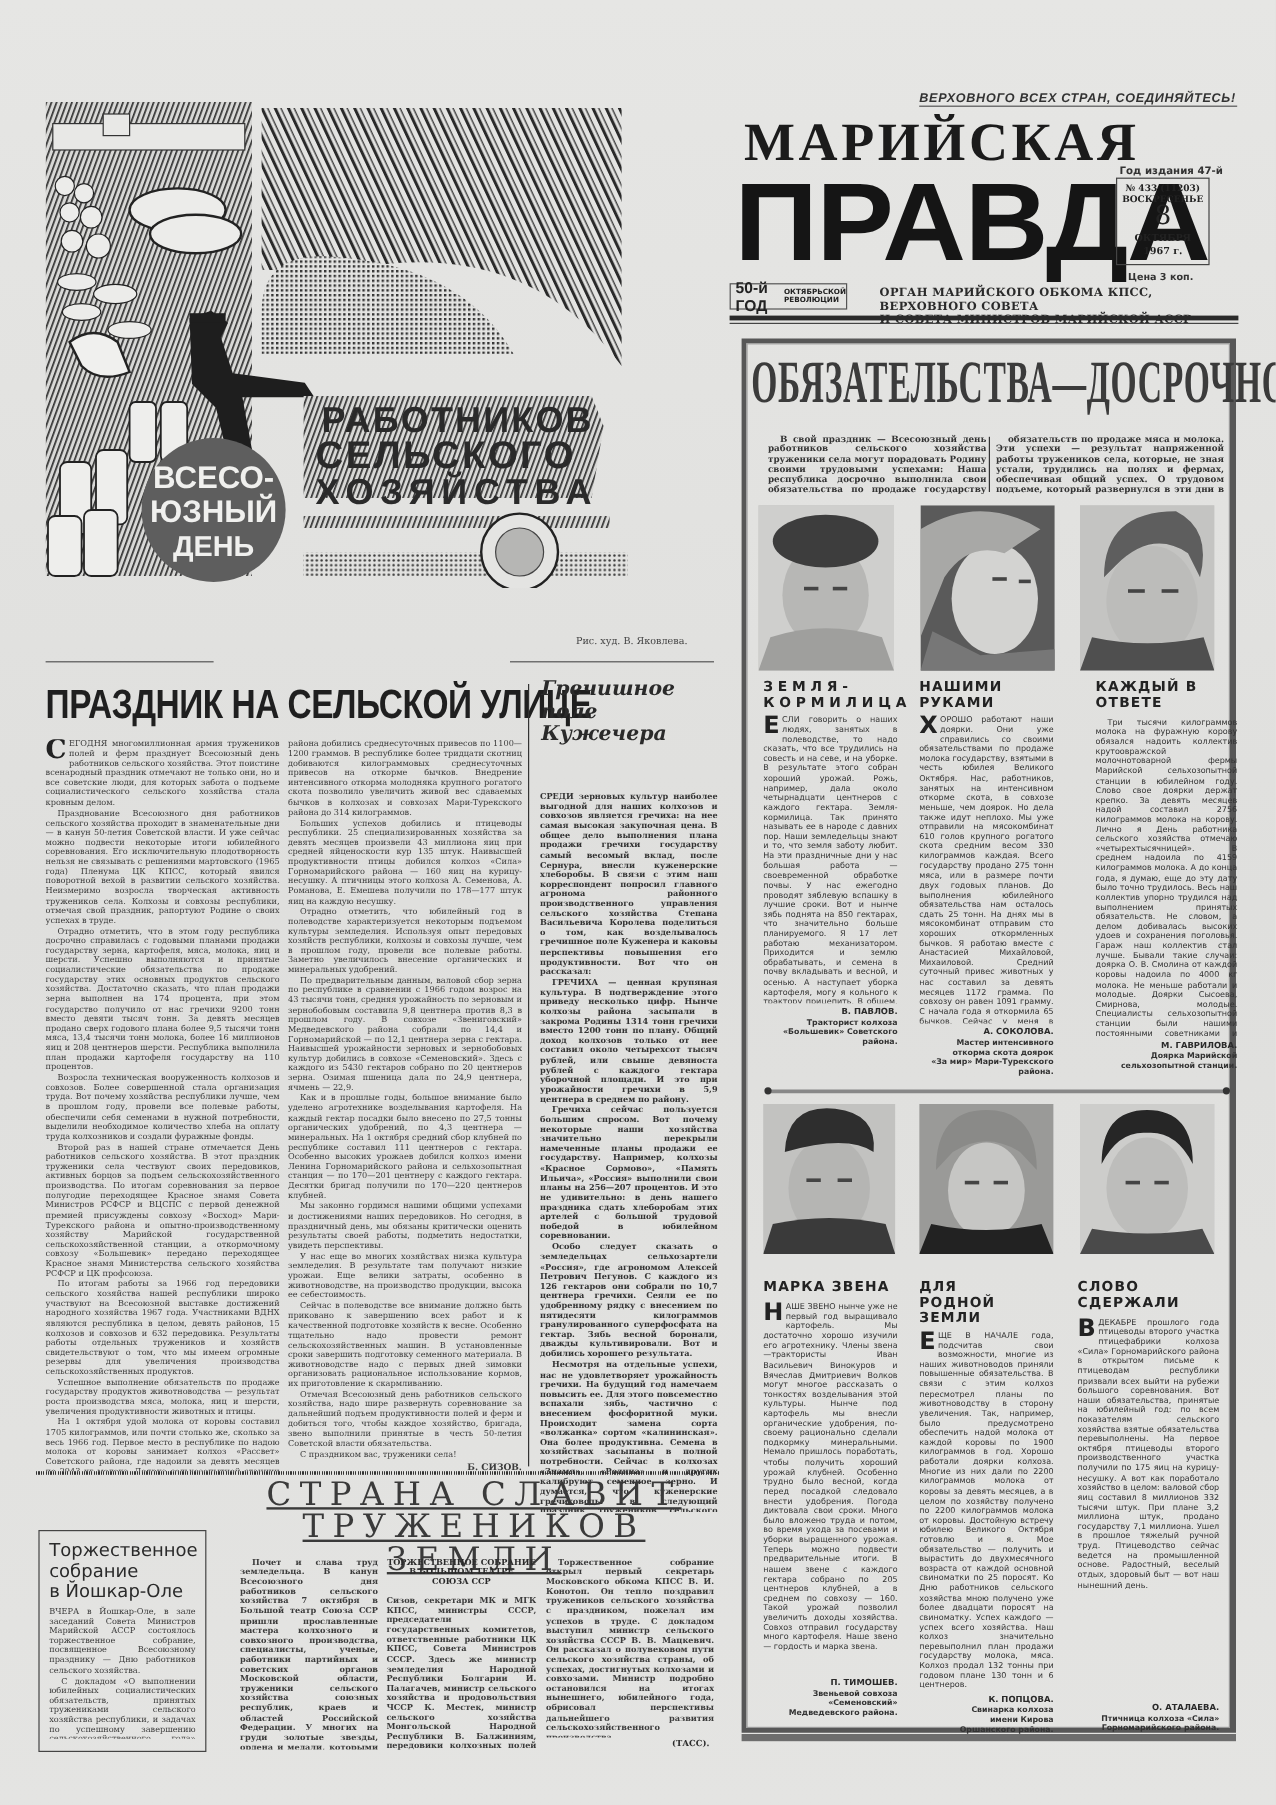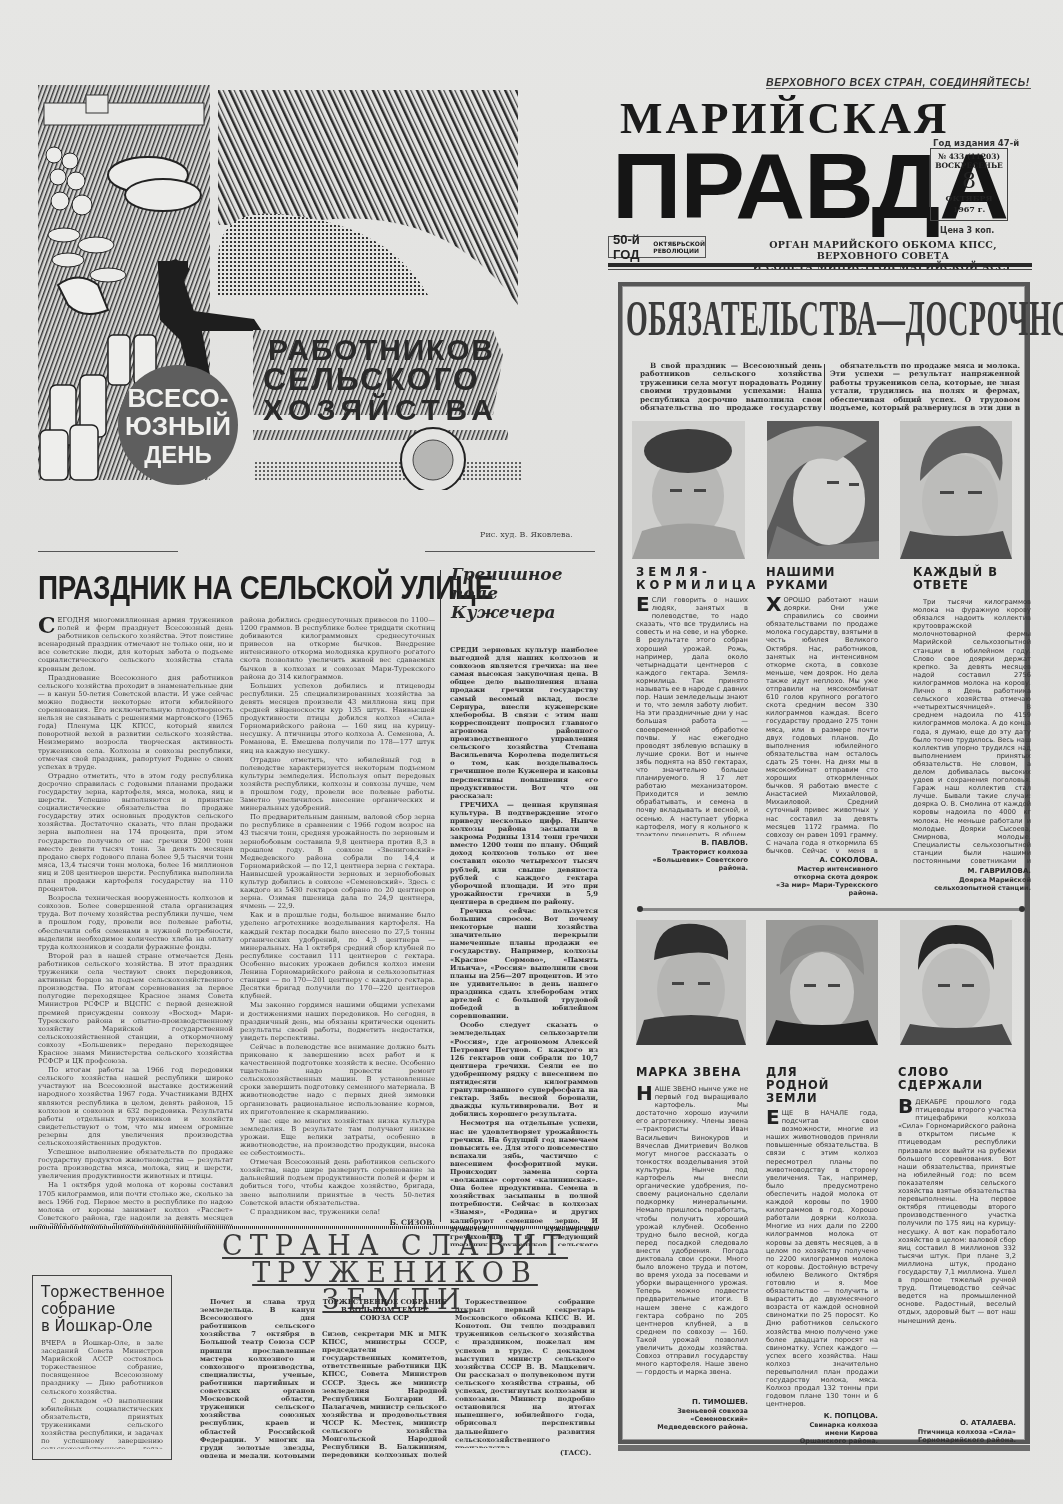--- a/index.html
+++ b/index.html
@@ -29,21 +29,21 @@
   .issue-box .dow { font-size: 7.5px; font-weight: 700; line-height: 9px; }
   .issue-box .day { font-size: 22px; line-height: 22px; }
   .issue-box .mon { font-size: 8px; font-weight: 700; line-height: 12px; }
   .issue-box .yr { font-size: 8px; font-weight: 700; line-height: 10px; }
   .price { left: 940px; top: 226px; font: 700 8px "DejaVu Sans", sans-serif; color: #333; }
   .jubilee-box { left: 608px; top: 236px; width: 98px; height: 22px; border: 1px solid #555;
     display: flex; align-items: center; padding-left: 4px; gap: 4px; }
   .jubilee-box .big { font: 700 13px "Liberation Sans", sans-serif; color: #222; }
   .jubilee-box .small { font: 700 6px "DejaVu Sans", sans-serif; line-height: 7px; color: #222; }
   .organ { left: 733px; top: 239px; font: 700 9.5px "DejaVu Serif", serif; line-height: 11px;
-    color: #2a2a2a; text-align: center; width: 300px; letter-spacing: .3px; }
+    color: #2a2a2a; width: 300px; letter-spacing: .3px; }
   .rule-thick { left: 608px; top: 263px; width: 424px; height: 4px; background: #2a2a2a; }
   .rule-thin { left: 608px; top: 269px; width: 424px; height: 1px; background: #444; }
 
   
   .illus { left: 38px; top: 85px; width: 500px; height: 405px; }
   .credit { left: 480px; top: 530px; font: 8px "DejaVu Serif", serif; color: #444; }
 
   
   .hr-short { height: 1px; background: #555; }
   .headline-main { left: 38px; top: 568px; font: 700 34px "Liberation Sans", sans-serif; color: #1f1f1f;
@@ -212,36 +212,36 @@
     <p>На 1 октября удой молока от коровы составил 1705 килограммов, или почти столько же, сколько за весь 1966 год. Первое место в республике по надою молока от коровы занимает колхоз «Рассвет» Советского района, где надоили за девять месяцев по 2943 кг молока. Доярка сельхозопытной станции М. Гаврилова от своей группы коров надоила по 4159, а доярка В. Федосеева из колхоза «Рассвет» — по 3954 кг.</p>
 
   </div>
   <div class="abs col" style="left:240px;top:616px;width:195px;height:610px;">
     <p style="text-indent:0">района добились среднесуточных привесов по 1100—1200 граммов. В республике более тридцати скотниц добиваются килограммовых среднесуточных привесов на откорме бычков. Внедрение интенсивного откорма молодняка крупного рогатого скота позволило увеличить живой вес сдаваемых бычков в колхозах и совхозах Мари-Турекского района до 314 килограммов.</p>
     <p>Больших успехов добились и птицеводы республики. 25 специализированных хозяйства за девять месяцев произвели 43 миллиона яиц при средней яйценоскости кур 135 штук. Наивысшей продуктивности птицы добился колхоз «Сила» Горномарийского района — 160 яиц на курицу-несушку. А птичницы этого колхоза А. Семенова, А. Романова, Е. Емешева получили по 178—177 штук яиц на каждую несушку.</p>
     <p>Отрадно отметить, что юбилейный год в полеводстве характеризуется некоторым подъемом культуры земледелия. Используя опыт передовых хозяйств республики, колхозы и совхозы лучше, чем в прошлом году, провели все полевые работы. Заметно увеличилось внесение органических и минеральных удобрений.</p>
     <p>По предварительным данным, валовой сбор зерна по республике в сравнении с 1966 годом возрос на 43 тысячи тонн, средняя урожайность по зерновым и зернобобовым составила 9,8 центнера против 8,3 в прошлом году. В совхозе «Звениговский» Медведевского района собрали по 14,4 и Горномарийской — по 12,1 центнера зерна с гектара. Наивысшей урожайности зерновых и зернобобовых культур добились в совхозе «Семеновский». Здесь с каждого из 5430 гектаров собрано по 20 центнеров зерна. Озимая пшеница дала по 24,9 центнера, ячмень — 22,9.</p>
     <p>Как и в прошлые годы, большое внимание было уделено агротехнике возделывания картофеля. На каждый гектар посадки было внесено по 27,5 тонны органических удобрений, по 4,3 центнера — минеральных. На 1 октября средний сбор клубней по республике составил 111 центнеров с гектара. Особенно высоких урожаев добился колхоз имени Ленина Горномарийского района и сельхозопытная станция — по 170—201 центнеру с каждого гектара. Десятки бригад получили по 170—220 центнеров клубней.</p>
     <p>Мы законно гордимся нашими общими успехами и достижениями наших передовиков. Но сегодня, в праздничный день, мы обязаны критически оценить результаты своей работы, подметить недостатки, увидеть перспективы.</p>
+    <p>У нас еще во многих хозяйствах низка культура земледелия. В результате там получают низкие урожаи. Еще велики затраты, особенно в животноводстве, на производство продукции, высока ее себестоимость.</p>
     <p>Сейчас в полеводстве все внимание должно быть приковано к завершению всех работ и к качественной подготовке хозяйств к весне. Особенно тщательно надо провести ремонт сельскохозяйственных машин. В установленные сроки завершить подготовку семенного материала. В животноводстве надо с первых дней зимовки организовать рациональное использование кормов, их приготовление к скармливанию.</p>
-    <p>У нас еще во многих хозяйствах низка культура земледелия. В результате там получают низкие урожаи. Еще велики затраты, особенно в животноводстве, на производство продукции, высока ее себестоимость.</p>
     <p>Отмечая Всесоюзный день работников сельского хозяйства, надо шире развернуть соревнование за дальнейший подъем продуктивности полей и ферм и добиться того, чтобы каждое хозяйство, бригада, звено выполнили принятые в честь 50-летия Советской власти обязательства.</p>
     <p>С праздником вас, труженики села!</p>
     <div class="sig-name">Б. СИЗОВ.</div>
 
   </div>
 
   <div class="abs vrule" style="left:440px;top:570px;height:652px;"></div>
 
   <div class="abs buck-title">
     <div>Гречишное</div>
     <div>поле</div>
     <div>Кужечера</div>
   </div>
-  <div class="abs col buck-col" style="left:450px;top:646px;width:148px;height:600px;">
+  <div class="abs col buck-col" style="left:450px;top:660px;width:148px;height:600px;">
     <p style="text-indent:0">СРЕДИ зерновых культур наиболее выгодной для наших колхозов и совхозов является гречиха: на нее самая высокая закупочная цена. В общее дело выполнения плана продажи гречихи государству самый весомый вклад, после Сернура, внесли куженерские хлеборобы. В связи с этим наш корреспондент попросил главного агронома районного производственного управления сельского хозяйства Степана Васильевича Королева поделиться о том, как возделывалось гречишное поле Куженера и каковы перспективы повышения его продуктивности. Вот что он рассказал:</p>
     <p>ГРЕЧИХА — ценная крупяная культура. В подтверждение этого приведу несколько цифр. Нынче колхозы района засыпали в закрома Родины 1314 тонн гречихи вместо 1200 тонн по плану. Общий доход колхозов только от нее составил около четырехсот тысяч рублей, или свыше девяноста рублей с каждого гектара уборочной площади. И это при урожайности гречихи в 5,9 центнера в среднем по району.</p>
     <p>Гречиха сейчас пользуется большим спросом. Вот почему некоторые наши хозяйства значительно перекрыли намеченные планы продажи ее государству. Например, колхозы «Красное Сормово», «Память Ильича», «Россия» выполнили свои планы на 256—207 процентов. И это не удивительно: в день нашего праздника сдать хлеборобам этих артелей с большой трудовой победой в юбилейном соревновании.</p>
     <p>Особо следует сказать о земледельцах сельхозартели «Россия», где агрономом Алексей Петрович Пегунов. С каждого из 126 гектаров они собрали по 10,7 центнера гречихи. Сеяли ее по удобренному рядку с внесением по пятидесяти килограммов гранулированного суперфосфата на гектар. Зябь весной боронали, дважды культивировали. Вот и добились хорошего результата.</p>
     <p>Несмотря на отдельные успехи, нас не удовлетворяет урожайность гречихи. На будущий год намечаем повысить ее. Для этого повсеместно вспахали зябь, частично с внесением фосфоритной муки. Происходит замена сорта «волжанка» сортом «калининская». Она более продуктивна. Семена в хозяйствах засыпаны в полной потребности. Сейчас в колхозах «Знамя», «Родина» и других калибруют семенное зерно. И думается, что куженерские гречиховоды в следующий праздник тружеников сельского хозяйства будут иметь возможность рассказать о своих новых успехах.</p>
   </div>
 
   <div class="abs dots"></div>
   <div class="abs strana">
     <div>СТРАНА СЛАВИТ</div>

